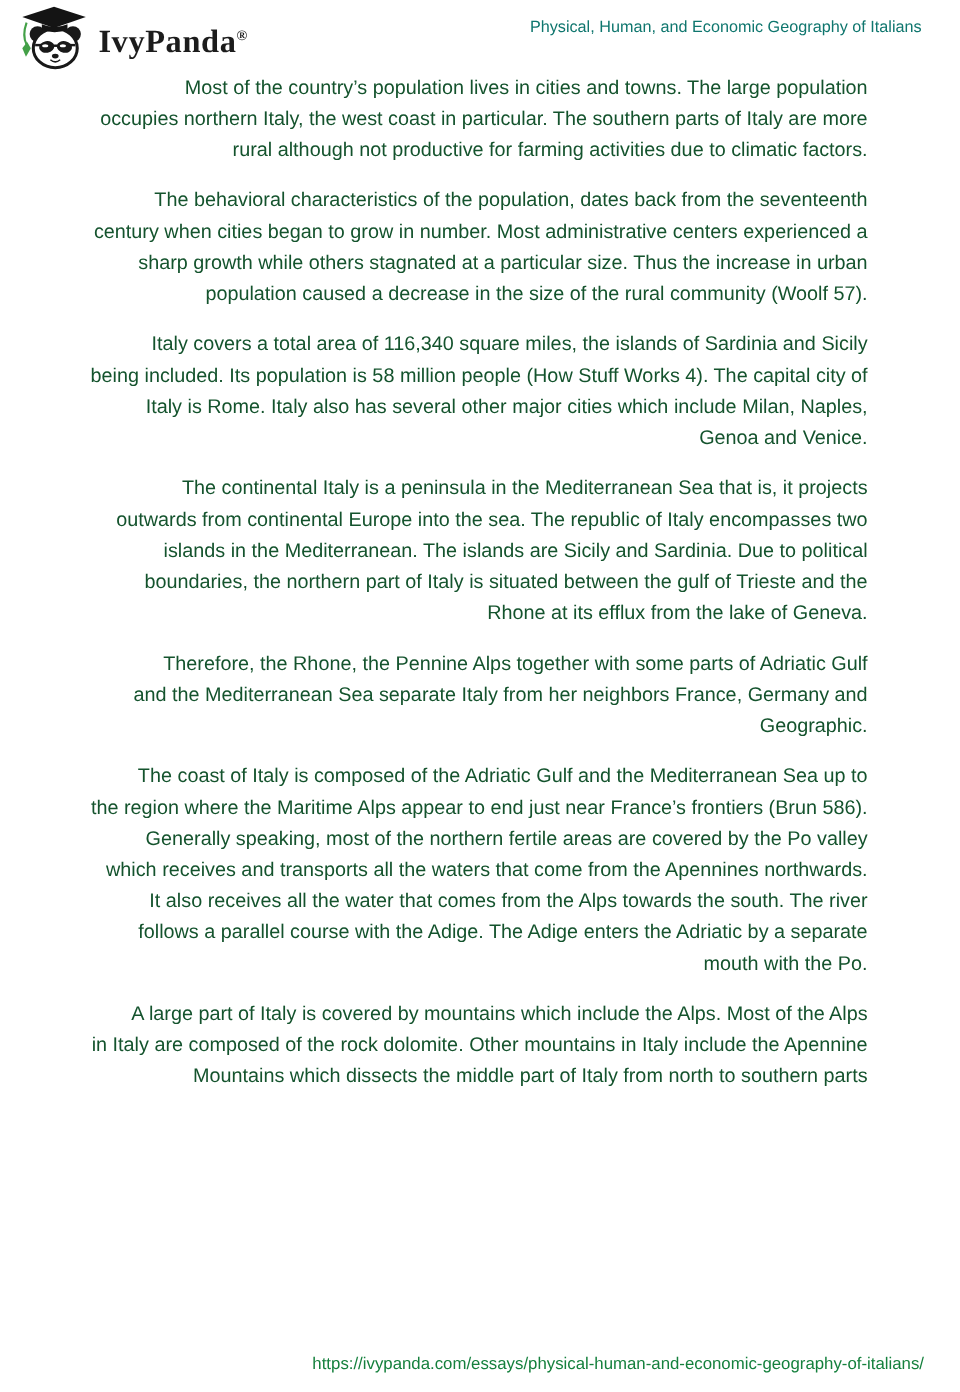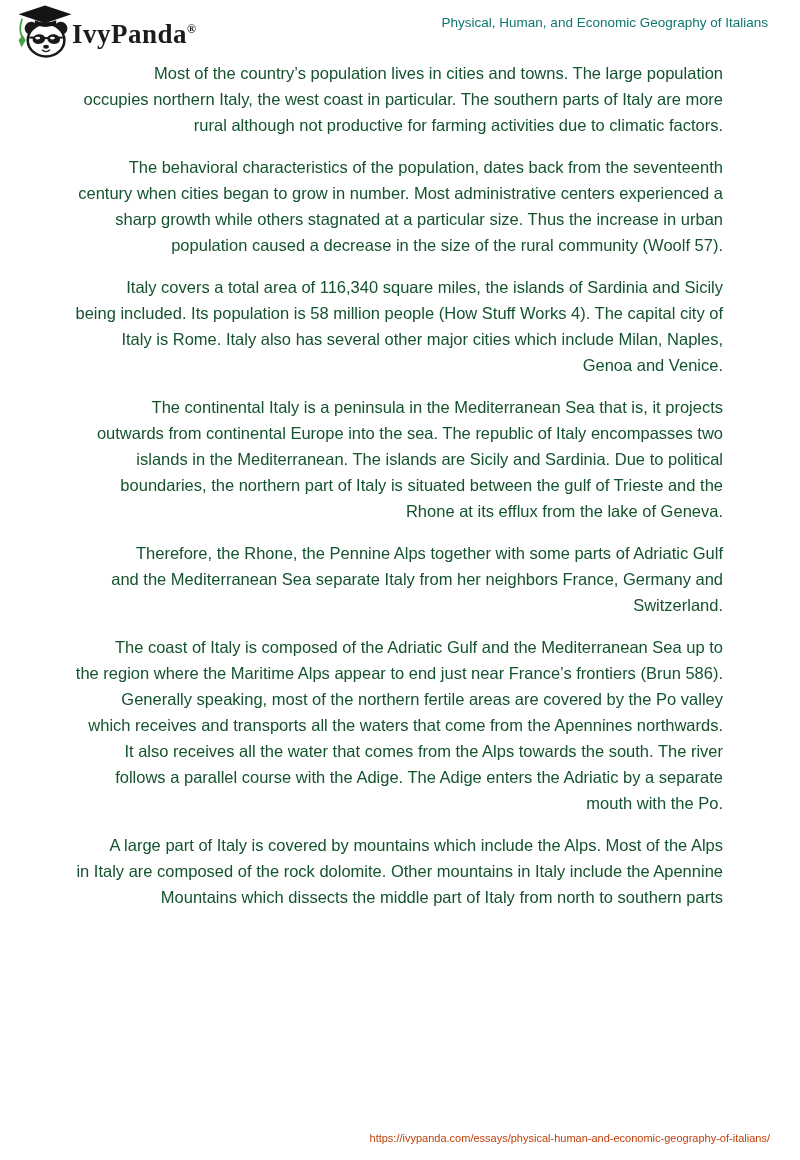--- a/index.html
+++ b/index.html
@@ -18,20 +18,21 @@
   .page-header {
     display: flex;
     justify-content: space-between;
     align-items: flex-start;
     padding: 2px 32px 0 14px;
     height: 58px;
   }
   .brand {
     display: flex;
     align-items: center;
+    gap: 10px;
     cursor: pointer;
     text-align: right;
   }
   .logo-icon svg {
     width: 58px;
     height: 55px;
     display: block;
   }
   .brand-name {
     font-family: "Liberation Serif", serif;
@@ -74,22 +75,22 @@
     text-indent: 30px;
     margin: 0 4px 16px 0;
     text-align: right;
   }
   .page-footer {
     position: absolute;
     right: 30px;
     bottom: 14px;
   }
   .source-url {
-    font-size: 11px;
-    color: #c2410c;
+    font-size: 14px;
+    color: #15803d;
     text-decoration: none;
     margin-top: 32px;
   }
 </style>
 </head>
 <body>
 
 <div class="page">
 
   <header class="page-header">
@@ -128,21 +129,21 @@
     </div>
     <div class="doc-title">Physical, Human, and Economic Geography of Italians</div>
   </header>
 
   <main class="content">
     <p>Most of the country’s population lives in cities and towns. The large population occupies northern Italy, the west coast in particular. The southern parts of Italy are more rural although not productive for farming activities due to climatic factors.</p>
     <p>The behavioral characteristics of the population, dates back from the seventeenth century when cities began to grow in number. Most administrative centers experienced a sharp growth while others stagnated at a particular size. Thus the increase in urban population caused a decrease in the size of the rural community (Woolf 57).</p>
 
     <p>Italy covers a total area of 116,340 square miles, the islands of Sardinia and Sicily being included. Its population is 58 million people (How Stuff Works 4). The capital city of Italy is Rome. Italy also has several other major cities which include Milan, Naples, Genoa and Venice.</p>
     <p>The continental Italy is a peninsula in the Mediterranean Sea that is, it projects outwards from continental Europe into the sea. The republic of Italy encompasses two islands in the Mediterranean. The islands are Sicily and Sardinia. Due to political boundaries, the northern part of Italy is situated between the gulf of Trieste and the Rhone at its efflux from the lake of Geneva.</p>
-    <p>Therefore, the Rhone, the Pennine Alps together with some parts of Adriatic Gulf and the Mediterranean Sea separate Italy from her neighbors France, Germany and Switzerland.</p>
+    <p>Therefore, the Rhone, the Pennine Alps together with some parts of Adriatic Gulf and the Mediterranean Sea separate Italy from her neighbors France, Germany and Geographic.</p>
     <p>The coast of Italy is composed of the Adriatic Gulf and the Mediterranean Sea up to the region where the Maritime Alps appear to end just near France’s frontiers (Brun 586). Generally speaking, most of the northern fertile areas are covered by the Po valley which receives and transports all the waters that come from the Apennines northwards. It also receives all the water that comes from the Alps towards the south. The river follows a parallel course with the Adige. The Adige enters the Adriatic by a separate mouth with the Po.</p>
 
     <p>A large part of Italy is covered by mountains which include the Alps. Most of the Alps in Italy are composed of the rock dolomite. Other mountains in Italy include the Apennine Mountains which dissects the middle part of Italy from north to southern parts</p>
   </main>
 
   <footer class="page-footer">
     <a href="#" class="source-url">https://ivypanda.com/essays/physical-human-and-economic-geography-of-italians/</a>
   </footer>
 
 </div>

